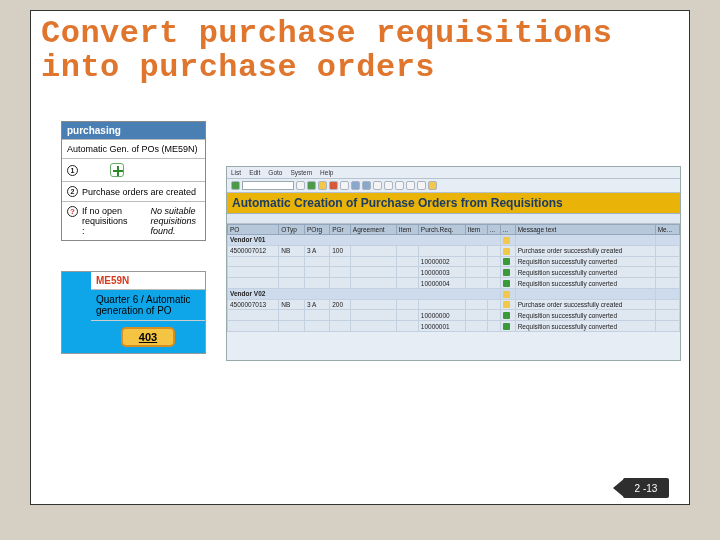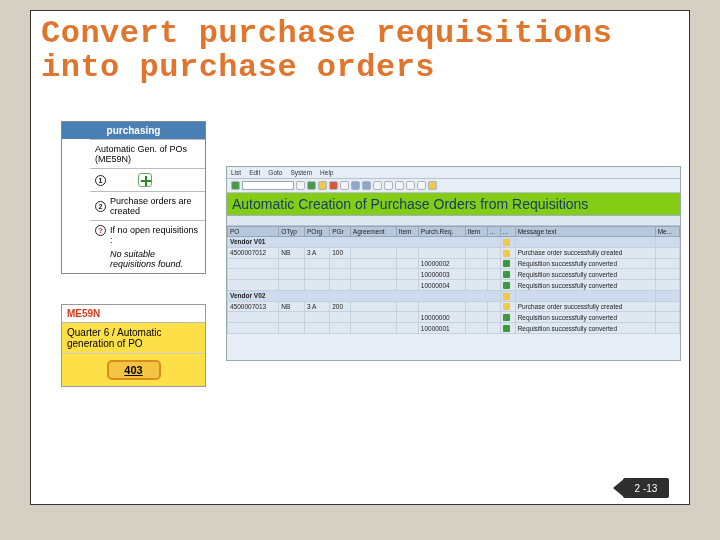--- a/index.html
+++ b/index.html
@@ -36,30 +36,28 @@
   .panel1 {
     border: 1px solid #888;
     background: #fff;
     font-size: 10px;
   }
   .panel1-head {
     background: #4a7fb3;
     color: #fff;
     font-weight: bold;
     padding: 3px 5px;
-    text-align: center;
   }
   .panel1-row {
     border-top: 1px solid #bbb;
     padding: 4px 5px;
     min-height: 18px;
     display: flex;
     align-items: center;
     gap: 4px;
-    margin-left: 28px;
   }
   .panel1-row.small { font-size: 9px; }
   .panel1-row .bullet {
     display: inline-flex;
     width: 11px; height: 11px;
     border-radius: 50%;
     border: 1px solid #222;
     font-size: 7px;
     color: #111;
     align-items: center;
@@ -91,23 +89,24 @@
     font-size: 8px;
     font-weight: bold;
     align-items: center;
     justify-content: center;
   }
   .panel1-row .rowtext { flex: 1; }
 
   .panel2 {
     margin-top: 30px;
     border: 1px solid #999;
-    background: #fde047;
+    background: #0ea5e9;
     font-size: 10px;
     padding-bottom: 6px;
+    padding-left: 29px;
   }
   .panel2-head {
     background: #fff;
     color: #d63a1e;
     font-weight: bold;
     border-bottom: 1px solid #bbb;
     padding: 3px 5px;
     font-size: 10px;
   }
   .panel2-body {
@@ -169,24 +168,24 @@
     border: 1px solid #aab4c2;
     border-radius: 2px;
   }
   .tb.g { background: #4a9a4a; }
   .tb.y { background: #f2c84b; }
   .tb.r { background: #d65a3a; }
   .tb.b { background: #8aa8cc; }
   .tb.w { background: #f4f4f4; }
 
   .sap-title {
-    background: #84cc16;
+    background: #eab308;
     color: #1b3c63;
-    font-weight: normal;
-    font-size: 14px;
+    font-weight: bold;
+    font-size: 12px;
     padding: 3px 5px;
     border-bottom: 1px solid #9db0c8;
   }
   .sap-subbar {
     height: 10px;
     background: #dfe7f1;
     border-bottom: 1px solid #b7c2d0;
   }
   .sap .grid {
     width: 100%;

